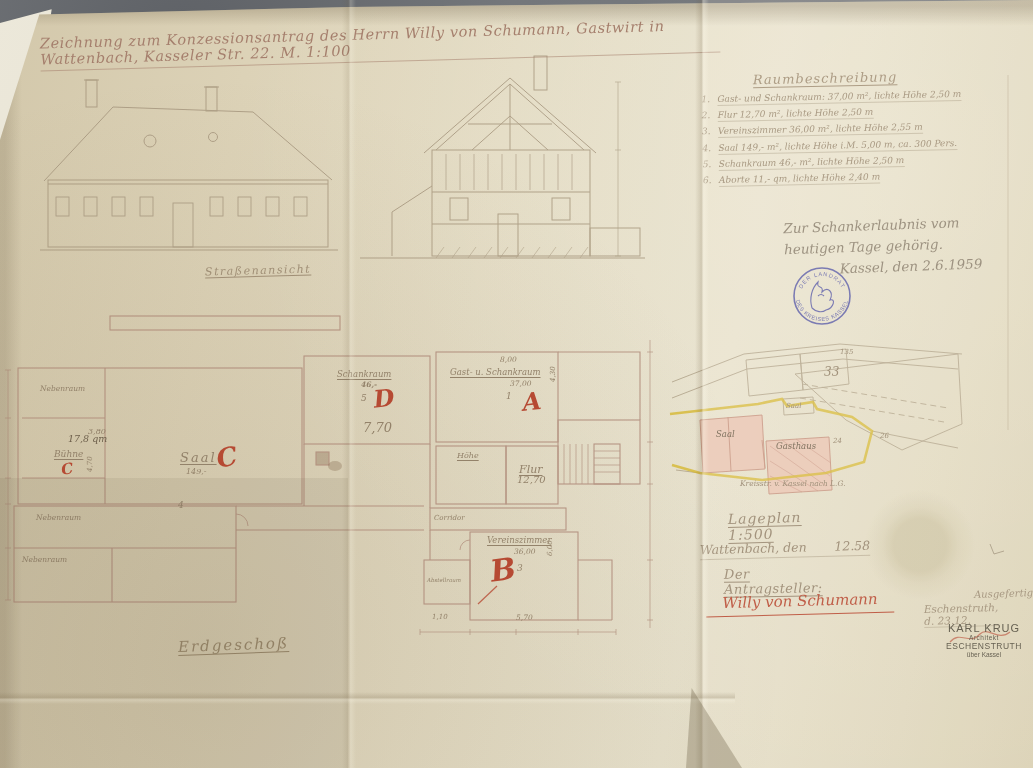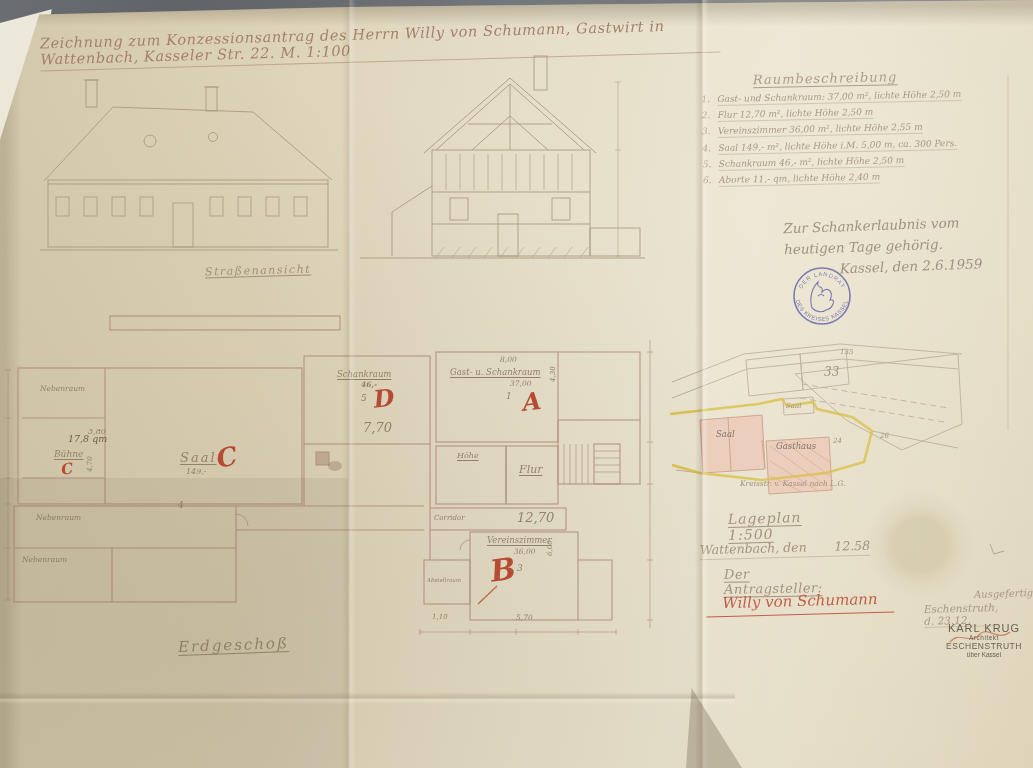--- a/index.html
+++ b/index.html
@@ -266,21 +266,21 @@
       <span class="lbl lbl-red" style="left: 372px; top: 385px; font-size: 24px; transform: rotate(-6deg);">D</span>
       <span class="lbl lbl-pencil" style="left: 363px; top: 420px; font-size: 13px;">7,70</span>
       <span class="lbl lbl-pencil" style="left: 500px; top: 355px; font-size: 7.5px;">8,00</span>
       <span class="lbl lbl-pencil u" style="left: 450px; top: 367px; font-size: 8.5px;">Gast- u. Schankraum</span>
       <span class="lbl lbl-pencil" style="left: 510px; top: 379px; font-size: 7.5px;">37,00</span>
       <span class="lbl lbl-pencil" style="left: 506px; top: 391px; font-size: 9px;">1</span>
       <span class="lbl lbl-red" style="left: 521px; top: 388px; font-size: 24px; transform: rotate(-6deg);">A</span>
       <span class="lbl lbl-pencil" style="left: 549px; top: 382px; font-size: 7px; transform: rotate(-90deg);">4,30</span>
       <span class="lbl lbl-pencil u" style="left: 457px; top: 451px; font-size: 8px;">Höhe</span>
       <span class="lbl lbl-pencil u" style="left: 519px; top: 463px; font-size: 11px;">Flur</span>
-      <span class="lbl lbl-pencil" style="left: 517px; top: 474px; font-size: 13px; margin-top: 36px;">12,70</span>
+      <span class="lbl lbl-pencil" style="left: 517px; top: 474px; font-size: 10px;">12,70</span>
       <span class="lbl lbl-pencil" style="left: 434px; top: 514px; font-size: 7px;">Corridor</span>
       <span class="lbl lbl-pencil u" style="left: 487px; top: 535px; font-size: 8.5px;">Vereinszimmer</span>
       <span class="lbl lbl-pencil" style="left: 514px; top: 547px; font-size: 7.5px;">36,00</span>
       <span class="lbl lbl-red" style="left: 488px; top: 554px; font-size: 30px; transform: rotate(-8deg);">B</span>
       <span class="lbl lbl-pencil" style="left: 517px; top: 563px; font-size: 9px;">3</span>
       <span class="lbl lbl-pencil" style="left: 546px; top: 556px; font-size: 7px; transform: rotate(-90deg);">6,00</span>
       <span class="lbl lbl-pencil" style="left: 427px; top: 577px; font-size: 5.5px;">Abstellraum</span>
       <span class="lbl lbl-pencil" style="left: 516px; top: 613px; font-size: 7.5px;">5,70</span>
       <span class="lbl lbl-pencil" style="left: 432px; top: 613px; font-size: 7px;">1,10</span>
     </div>

